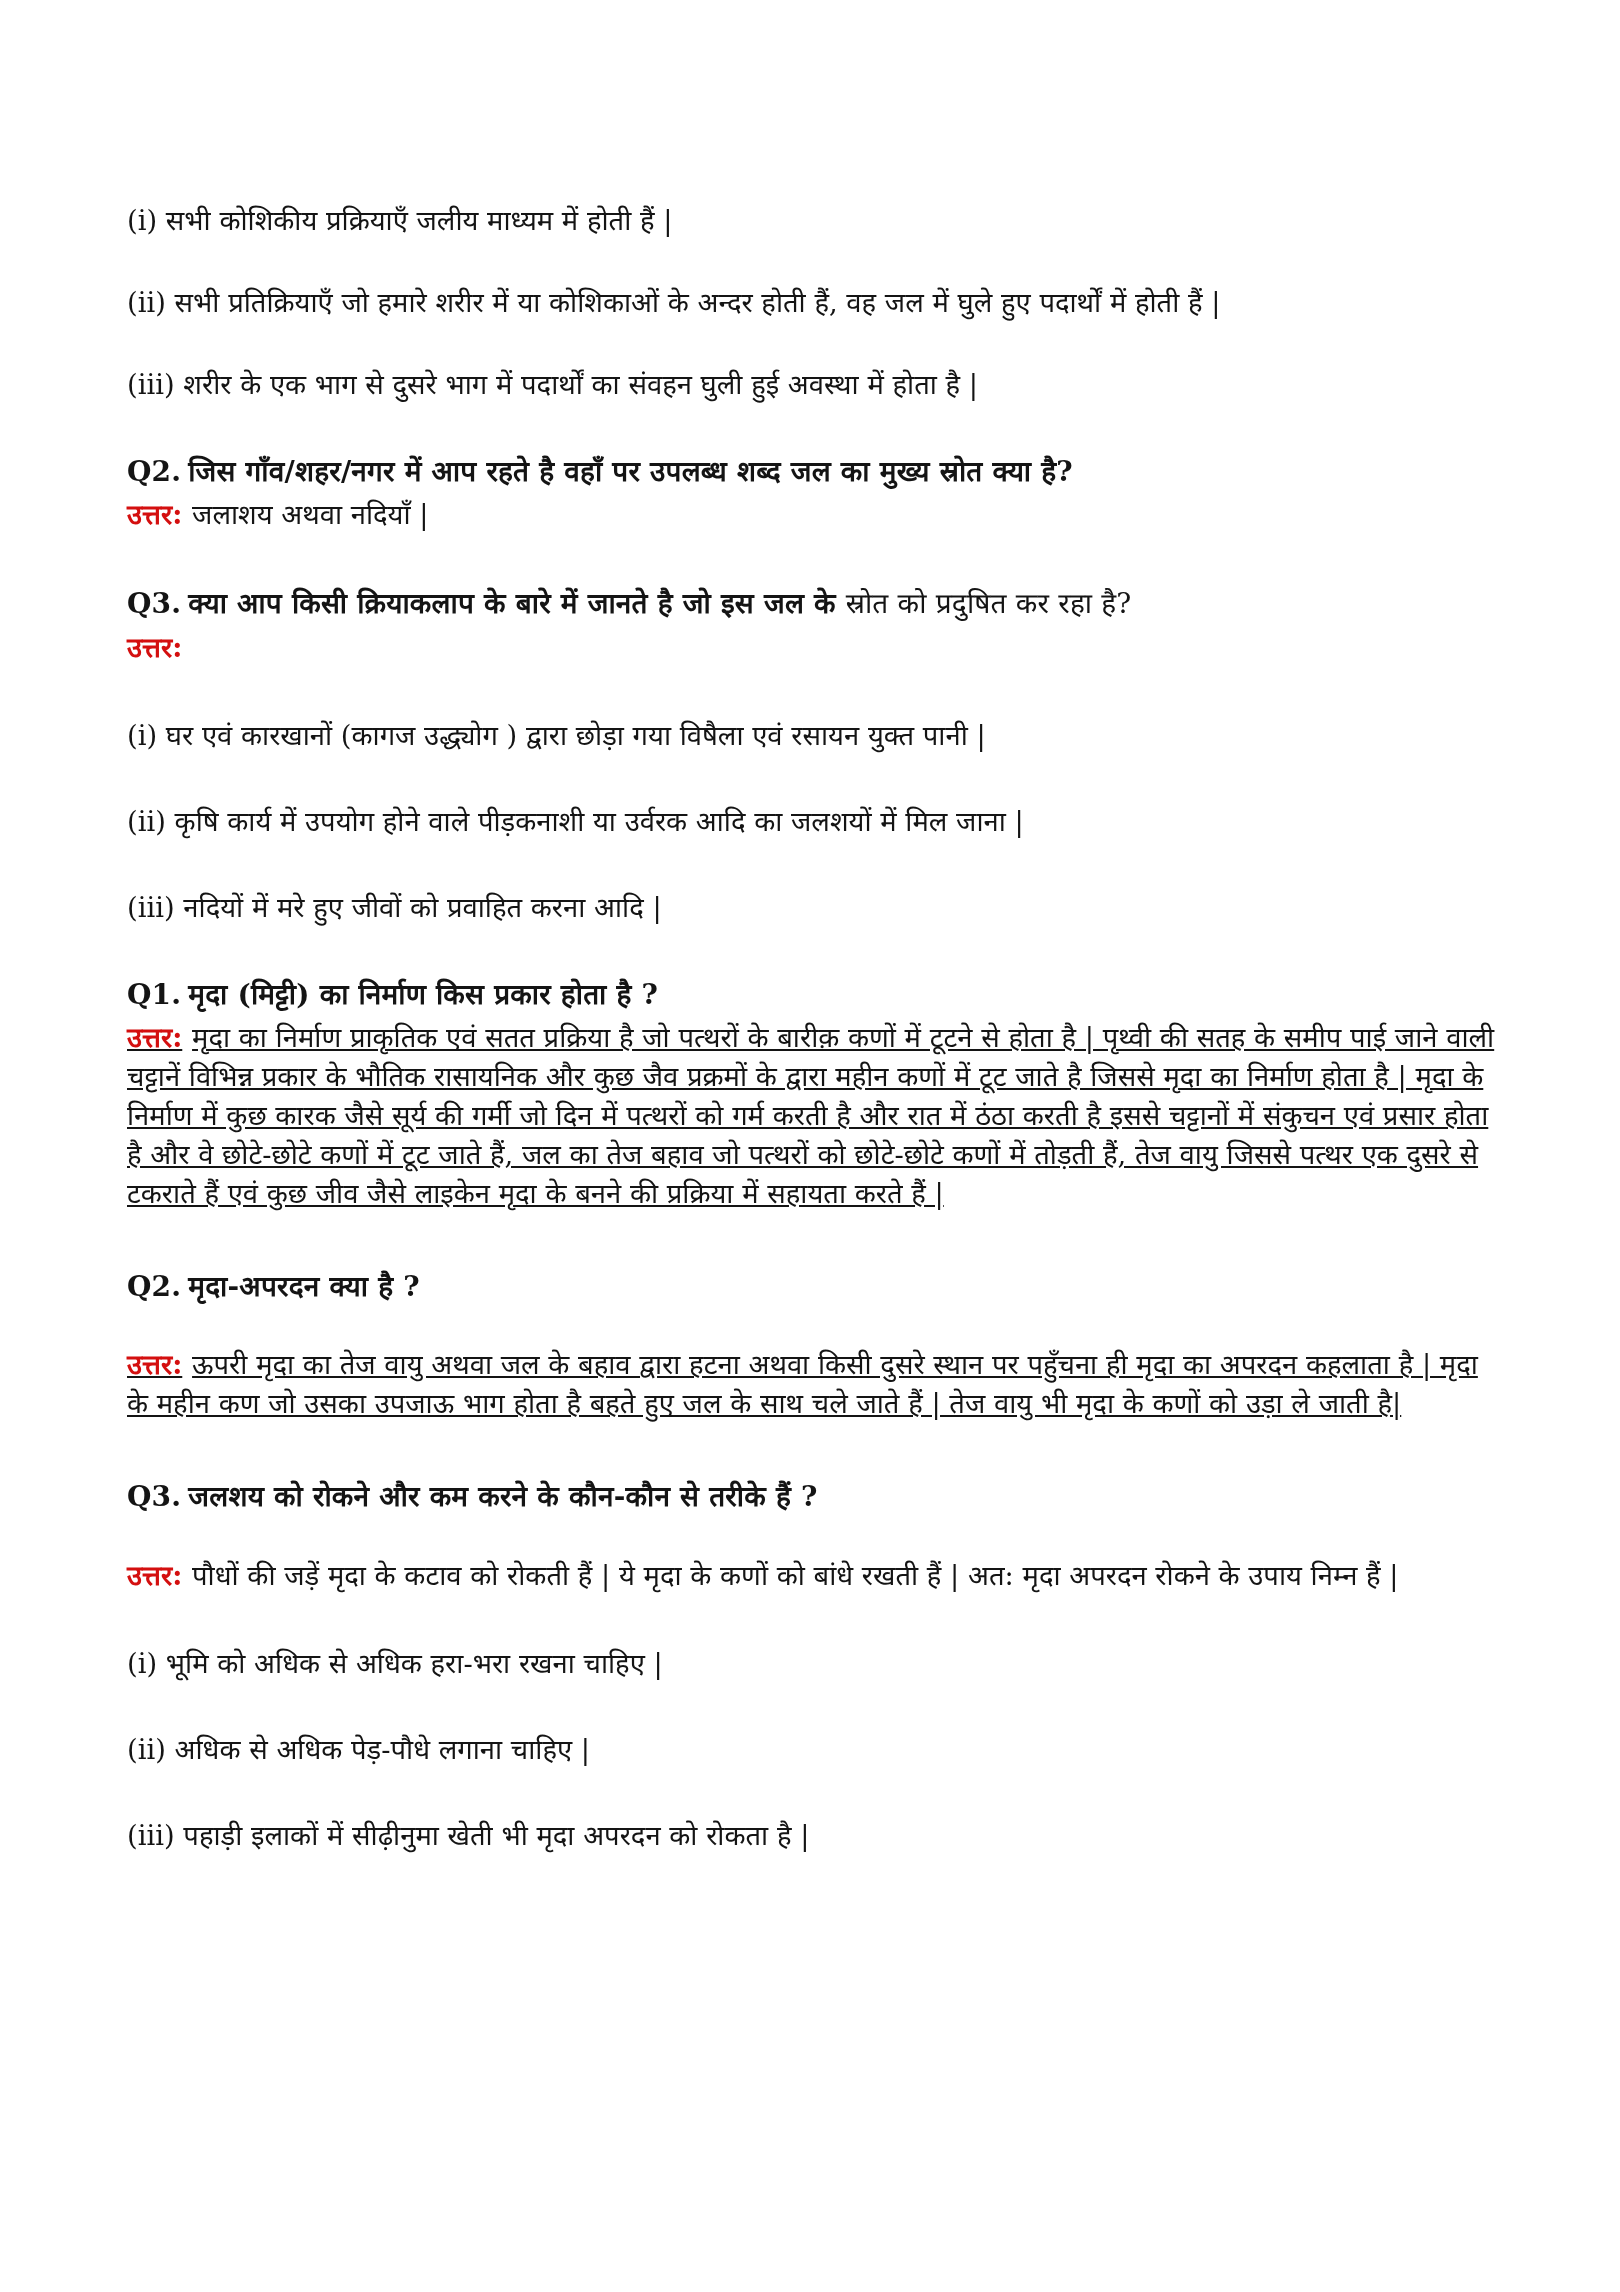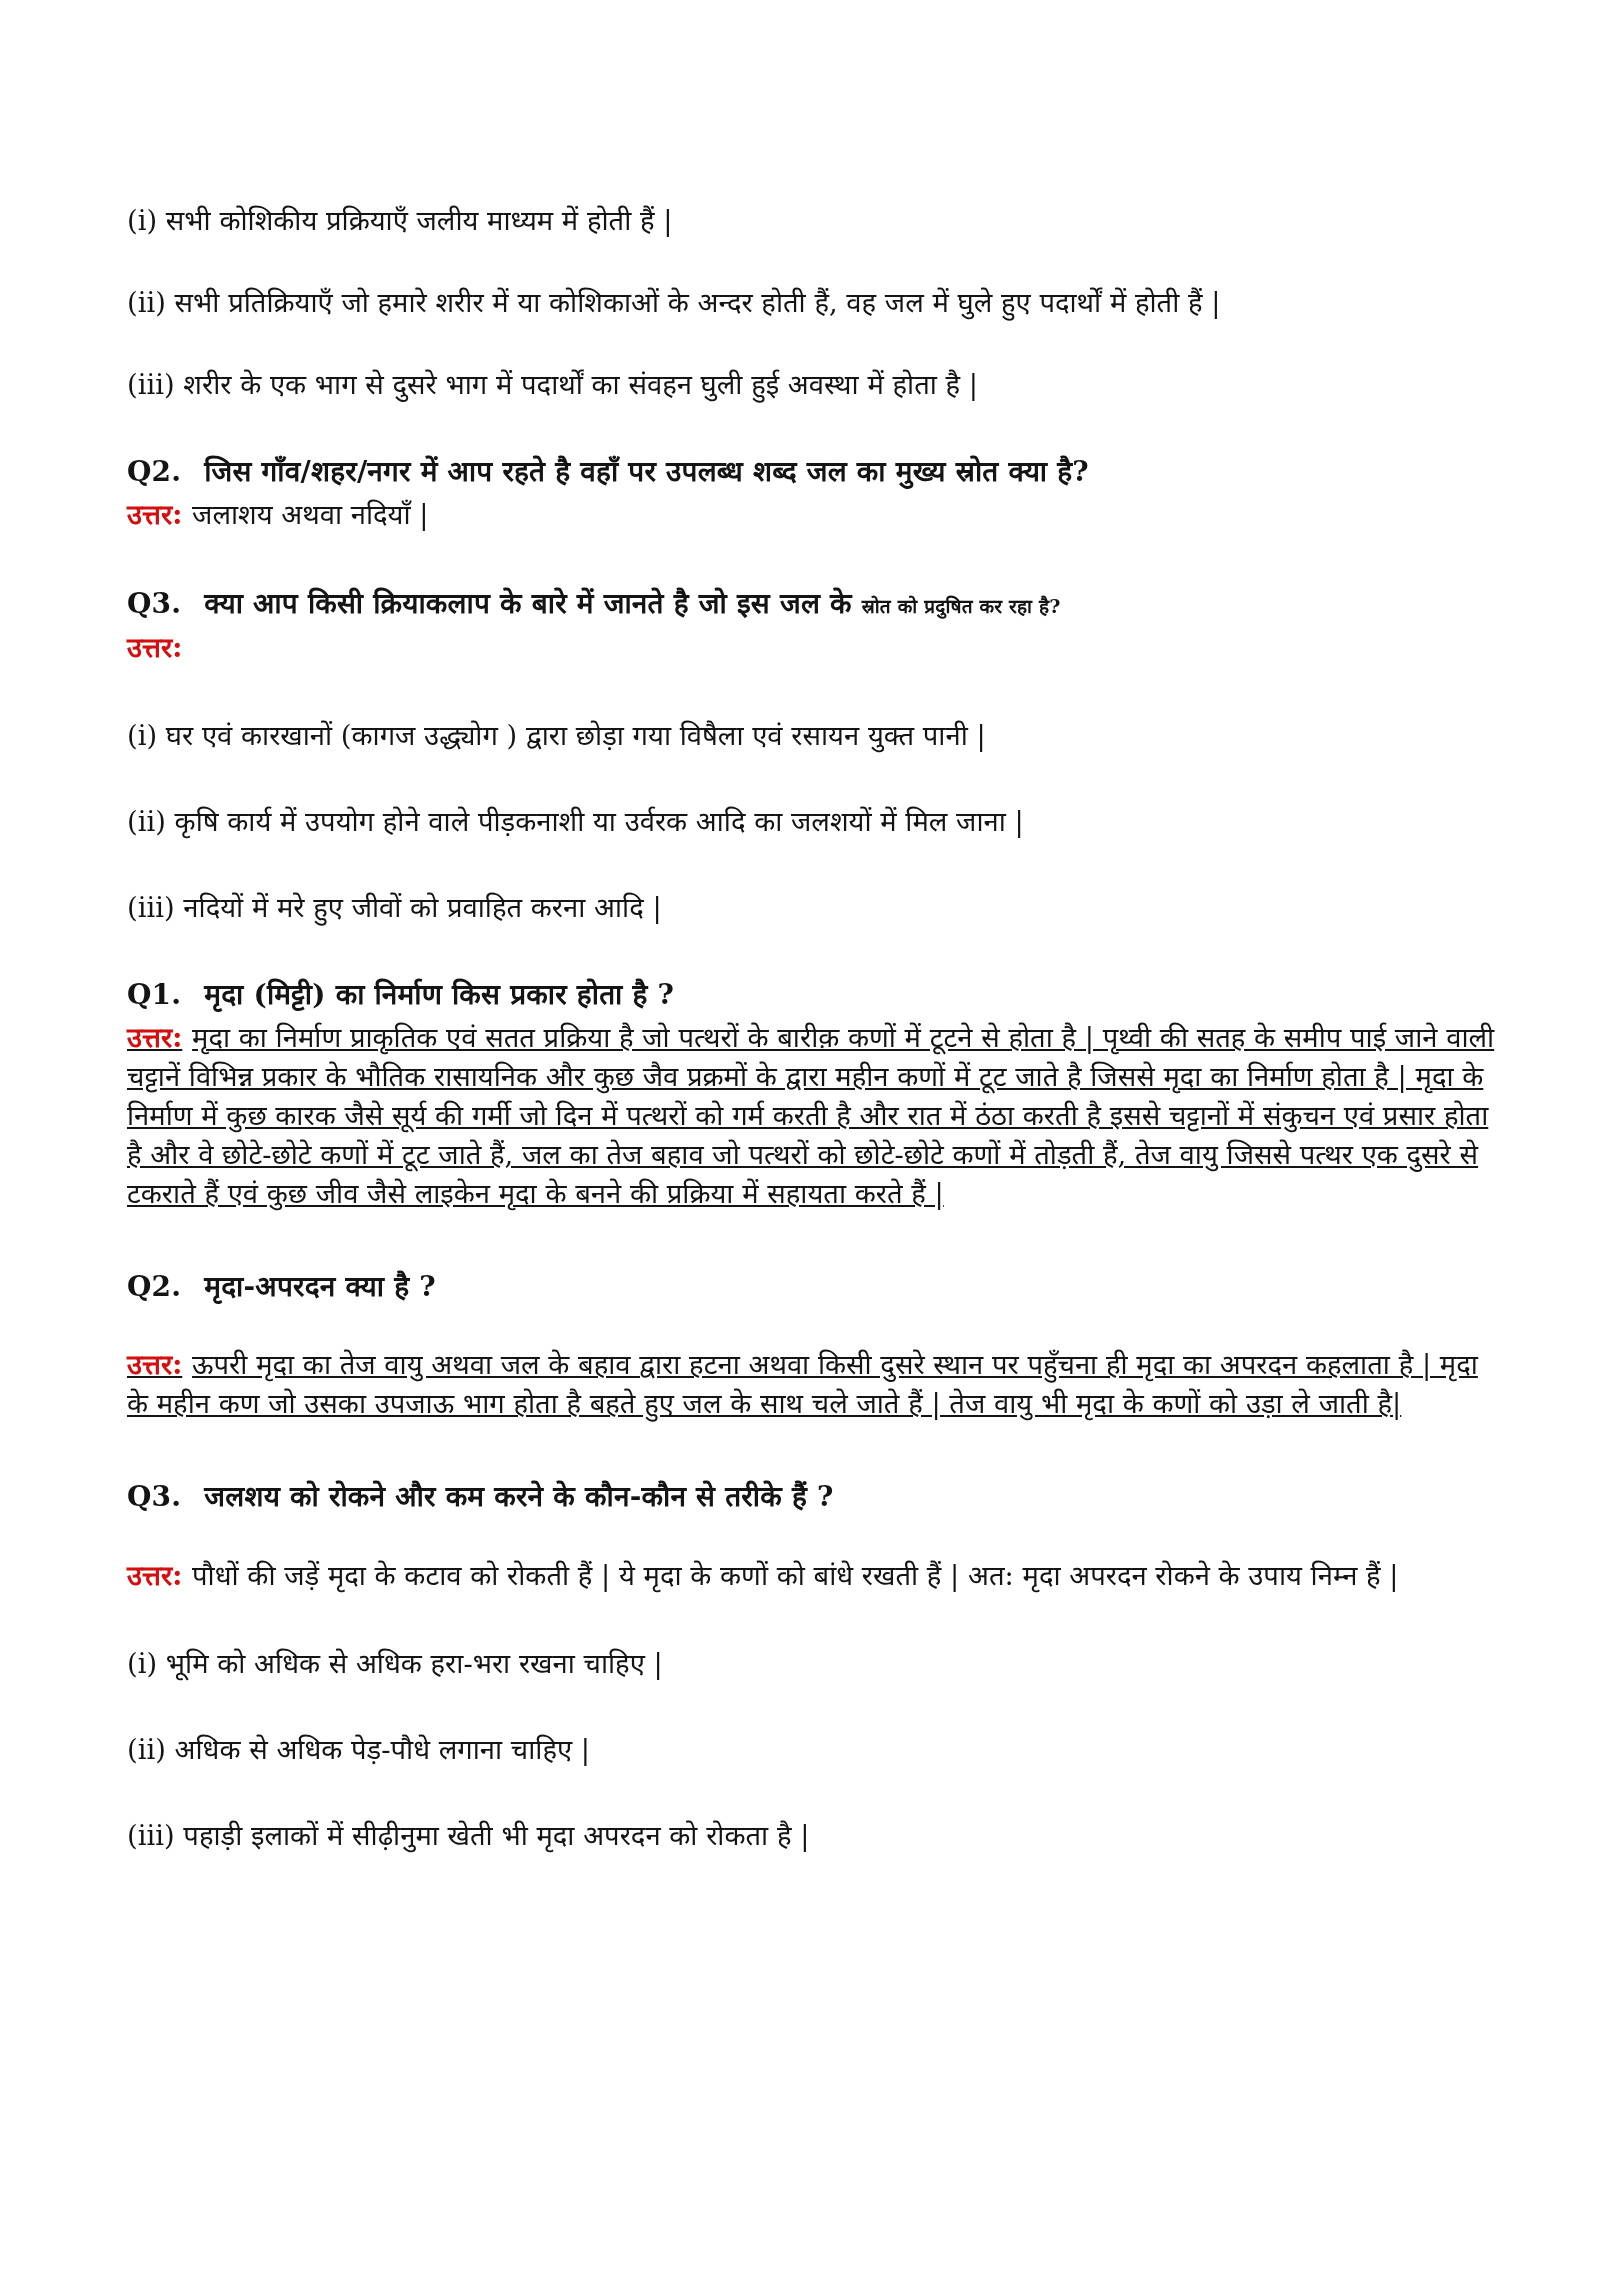--- a/index.html
+++ b/index.html
@@ -38,25 +38,25 @@
   
   .q-heading {
     font-weight: 700;
     font-size: 28px;
     letter-spacing: 0.2px;
     margin-bottom: 3.9px;
   }
   .q-heading.gap-after { margin-bottom: 39px; }
   .q-num {
     font-weight: 700;
-    margin-right: 23px;
+    margin-right: 7px;
   }
   .q-text-light {
-    font-weight: 700;
-    font-size: 19px;
+    font-weight: 400;
+    font-size: 28px;
   }
   
   .answer-para {
     font-weight: 400;
     margin-bottom: 49px;
   }
   .answer-para.gap-xl { margin-bottom: 53px; text-decoration: underline; }
   .answer-label {
     font-weight: 700;
     margin-right: 9.8px;

